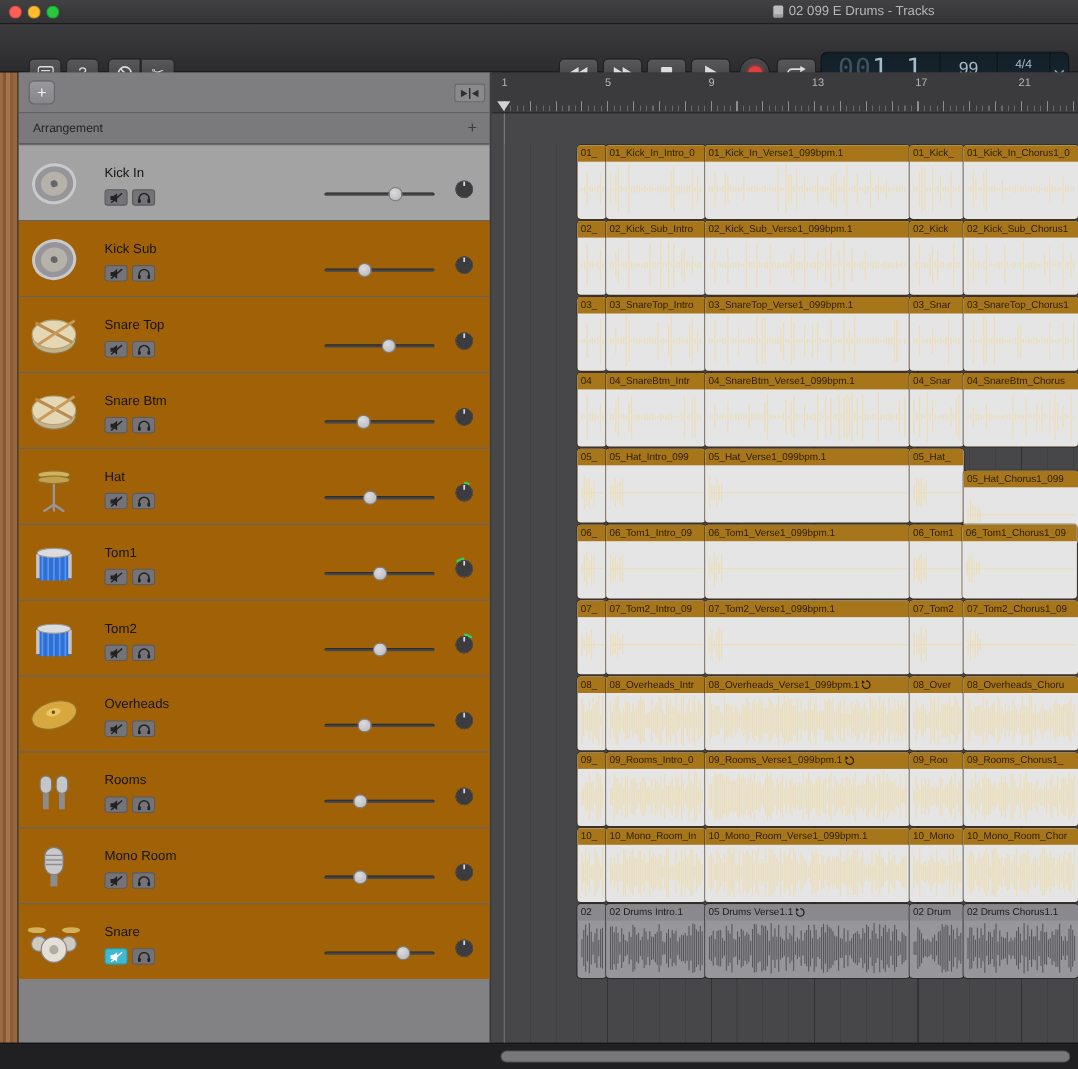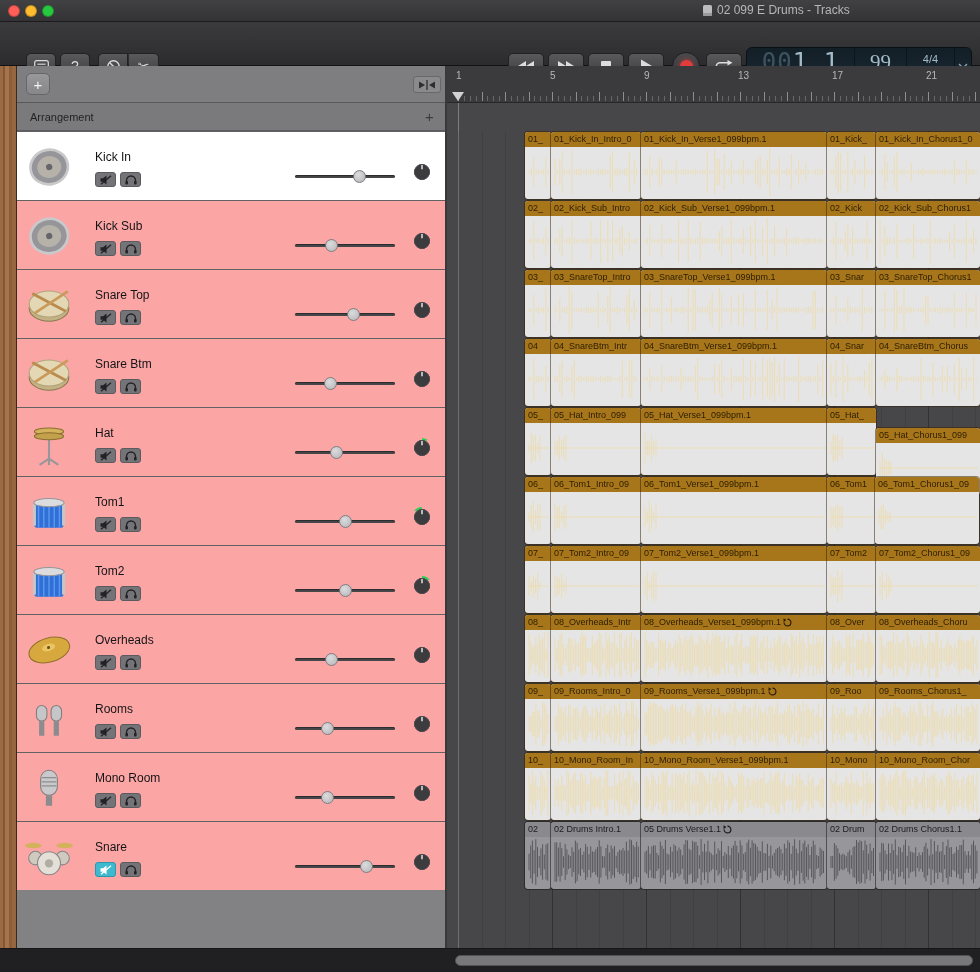--- a/index.html
+++ b/index.html
@@ -33,21 +33,21 @@
   .lcd{position:absolute;left:746px;top:25px;width:226px;height:38px;border-radius:6px;
     background:linear-gradient(#131f27,#1a2832);border:1px solid #0a1116;display:flex;align-items:stretch}
   .lcd-sec{position:relative;border-right:1px solid #0c151b;display:flex;flex-direction:column;justify-content:center;align-items:center}
   .lcd-pos{width:108px}
   .lcd-big{font-family:"DejaVu Sans Mono",monospace;font-size:24px;line-height:20px;letter-spacing:1px}
   .lcd-dim{color:#3e5360}
   .lcd-bright{color:#a4bcc9}
   .lcd-sublabels{width:92px;display:flex;justify-content:space-between;margin-top:1px}
   .lcd-sublabels span,.lcd-small-label{font-size:6.5px;color:#5d7482;letter-spacing:1px}
   .lcd-tempo{width:52px}
-  .lcd-tempo-val{font-family:Liberation Serif, serif;font-size:21px;color:#a4bcc9;line-height:17px}
+  .lcd-tempo-val{font-family:Liberation Sans, sans-serif;font-size:16px;color:#a4bcc9;line-height:17px}
   .lcd-key{width:48px}
   .lcd-ts{font-size:11px;color:#a4bcc9;line-height:13px}
   .lcd-keyname{font-size:11px;color:#a4bcc9;line-height:13px}
   .lcd-chev{flex:1;display:flex;align-items:center;justify-content:center;border-right:none}
 
   
   .main{position:absolute;left:0;top:66px;width:980px;height:906px;background:#29292b}
   .wood{position:absolute;left:0;top:0;width:17px;height:882px;
     background:repeating-linear-gradient(90deg,#9a6a43 0 3px,#855634 3px 5px,#a5744c 5px 9px,#8d5d39 9px 12px,#96663f 12px 17px);
     border-right:1px solid #3a2a1a}
@@ -57,22 +57,22 @@
   .htop{position:absolute;left:0;top:0;width:428px;height:37px;background:#7e7e81;border-bottom:1px solid #59595c}
   .addtrack{position:absolute;left:9px;top:7px;width:24px;height:22px;border-radius:5px;
     background:linear-gradient(#98989b,#87878a);border:1px solid #65656a;color:#f2f2f4;
     font-size:15px;display:flex;align-items:center;justify-content:center}
   .hresize{position:absolute;left:396px;top:10px;width:28px;height:17px;border-radius:3px;
     background:#8a8a8d;border:1px solid #68686c;color:#2e2e30;display:flex;align-items:center;justify-content:center}
   .arrhead{position:absolute;left:0;top:37px;width:428px;height:28px;background:#7a7a7d;border-bottom:1px solid #5c5c5f;display:flex;align-items:center}
   .arrhead-label{font-size:11px;color:#232325;margin-left:13px}
   .arrhead-plus{position:absolute;left:408px;top:5px;font-size:15px;color:#3c3c3f}
 
-  .trow{position:absolute;left:0;width:428px;height:69px;background:#fca5a5;border-top:1px solid #626265}
-  .trow.sel{background:#ffffff}
+  .trow{position:absolute;left:0;width:428px;height:69px;background:#a16207;border-top:1px solid #626265}
+  .trow.sel{background:#a3a3a3}
   .ticon{position:absolute;left:8px;top:10px;width:48px;height:48px;display:block}
   .tname{position:absolute;left:78px;top:18px;font-size:12px;color:#141416}
   .tb{position:absolute;top:40px;width:21px;height:15px;border-radius:3px;background:#747478;border:1px solid #5b5b5f;
     display:flex;align-items:center;justify-content:center;color:#232325}
   .tb.on{background:#3fb9cf;border-color:#2d98ac;color:#fff}
   .slider{position:absolute;left:278px;top:36px;width:100px;height:18px}
   .strack{position:absolute;left:0;top:7px;width:100px;height:3px;border-radius:2px;background:#47474a;box-shadow:inset 0 1px 1px rgba(0,0,0,.4)}
   .shandle{position:absolute;top:2px;width:13px;height:13px;border-radius:50%;background:radial-gradient(circle at 40% 35%,#dcdcde,#b4b4b6);border:1px solid #7e7e82}
   .knob{position:absolute;left:394px;top:29px;width:22px;height:22px}
 

